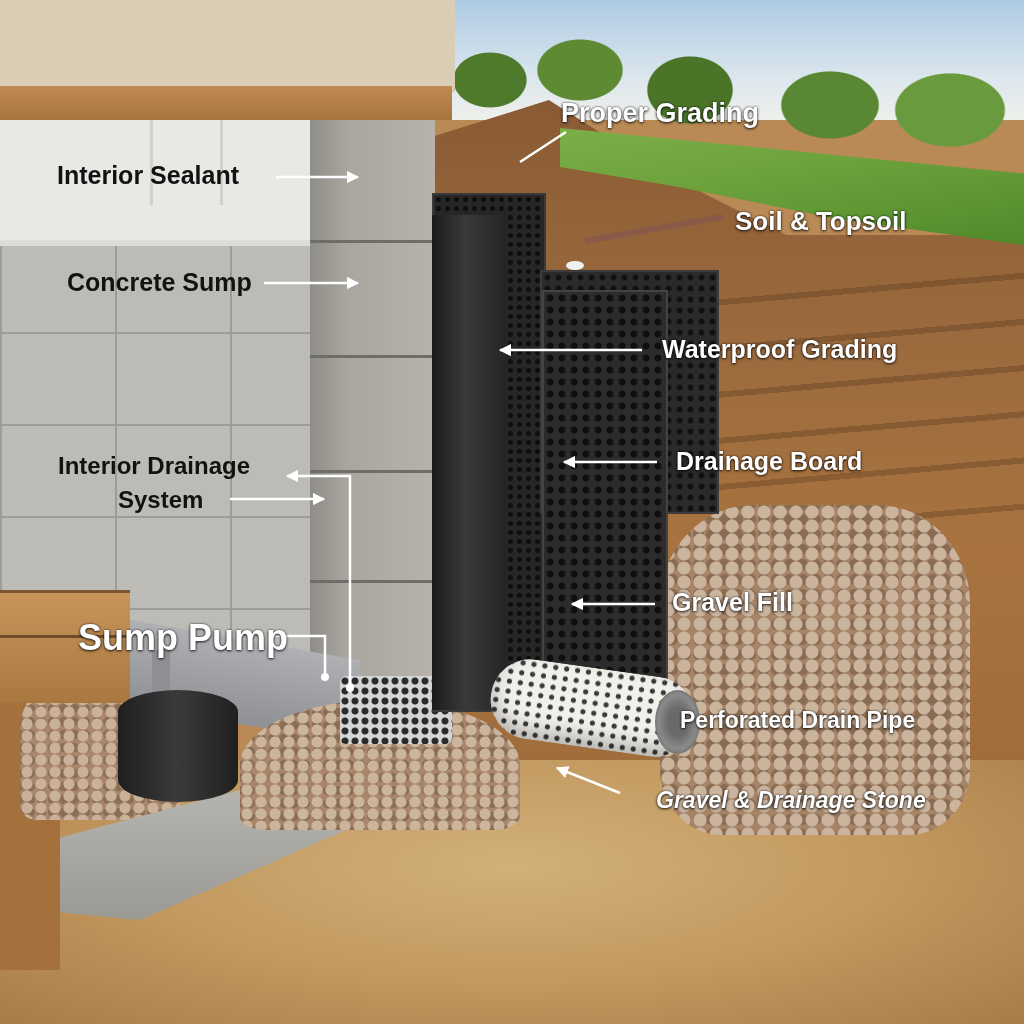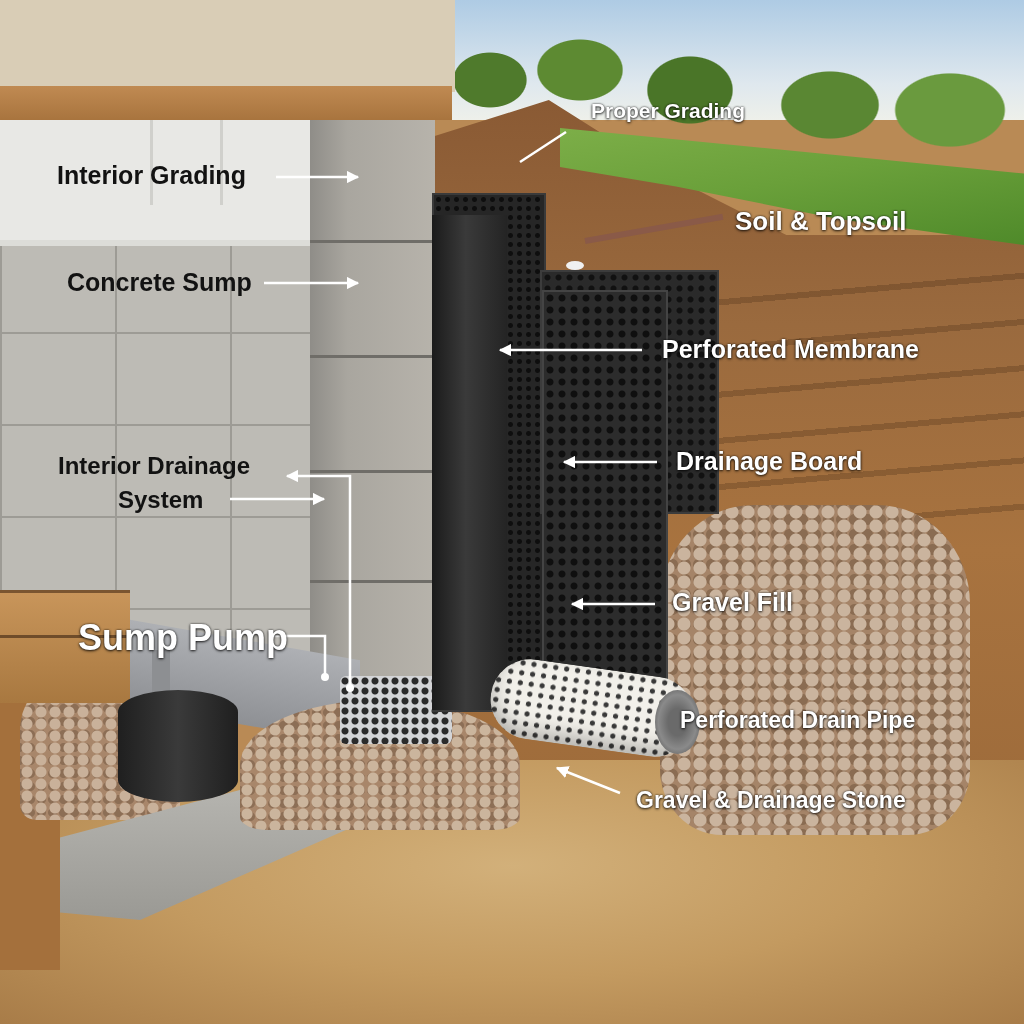--- a/index.html
+++ b/index.html
@@ -133,24 +133,24 @@
     <line x1="566" y1="132" x2="520" y2="162"></line>
     <line x1="642" y1="350" x2="500" y2="350" marker-end="url(#ah)"></line>
     <line x1="657" y1="462" x2="564" y2="462" marker-end="url(#ah)"></line>
     <line x1="655" y1="604" x2="572" y2="604" marker-end="url(#ah)"></line>
     <line x1="620" y1="793" x2="557" y2="768" marker-end="url(#ah)"></line>
   </g>
   <circle cx="325" cy="677" r="4" fill="#ffffff"></circle>
   <circle cx="350" cy="688" r="4" fill="#ffffff"></circle>
 </svg>
 
-<div class="label dark" style="left:57px;top:163px;font-size:25px;">Interior Grading</div>
+<div class="label dark" style="left:57px;top:163px;font-size:25px;">Interior Sealant</div>
 <div class="label dark" style="left:67px;top:270px;font-size:25px;">Concrete Sump</div>
 <div class="label dark" style="left:58px;top:454px;font-size:24px;">Interior Drainage</div>
 <div class="label dark" style="left:118px;top:488px;font-size:24px;">System</div>
 <div class="label light" style="left:78px;top:620px;font-size:36px;">Sump Pump</div>
-<div class="label light" style="left:591px;top:100px;font-size:21px;">Proper Grading</div>
+<div class="label light" style="left:561px;top:100px;font-size:27px;">Proper Grading</div>
 <div class="label light" style="left:699px;top:208px;font-size:26px;margin-left:36px;">Soil &amp; Topsoil</div>
-<div class="label light" style="left:662px;top:337px;font-size:25px;">Perforated Membrane</div>
+<div class="label light" style="left:662px;top:337px;font-size:25px;">Waterproof Grading</div>
 <div class="label light" style="left:676px;top:449px;font-size:25px;">Drainage Board</div>
 <div class="label light" style="left:672px;top:590px;font-size:25px;">Gravel Fill</div>
 <div class="label light" style="left:680px;top:709px;font-size:23px;">Perforated Drain Pipe</div>
-<div class="label light" style="left:636px;top:789px;font-size:23px;">Gravel &amp; Drainage Stone</div>
+<div class="label light" style="left:656px;top:789px;font-size:23px;font-style:italic;">Gravel &amp; Drainage Stone</div>
 
 </body></html>

